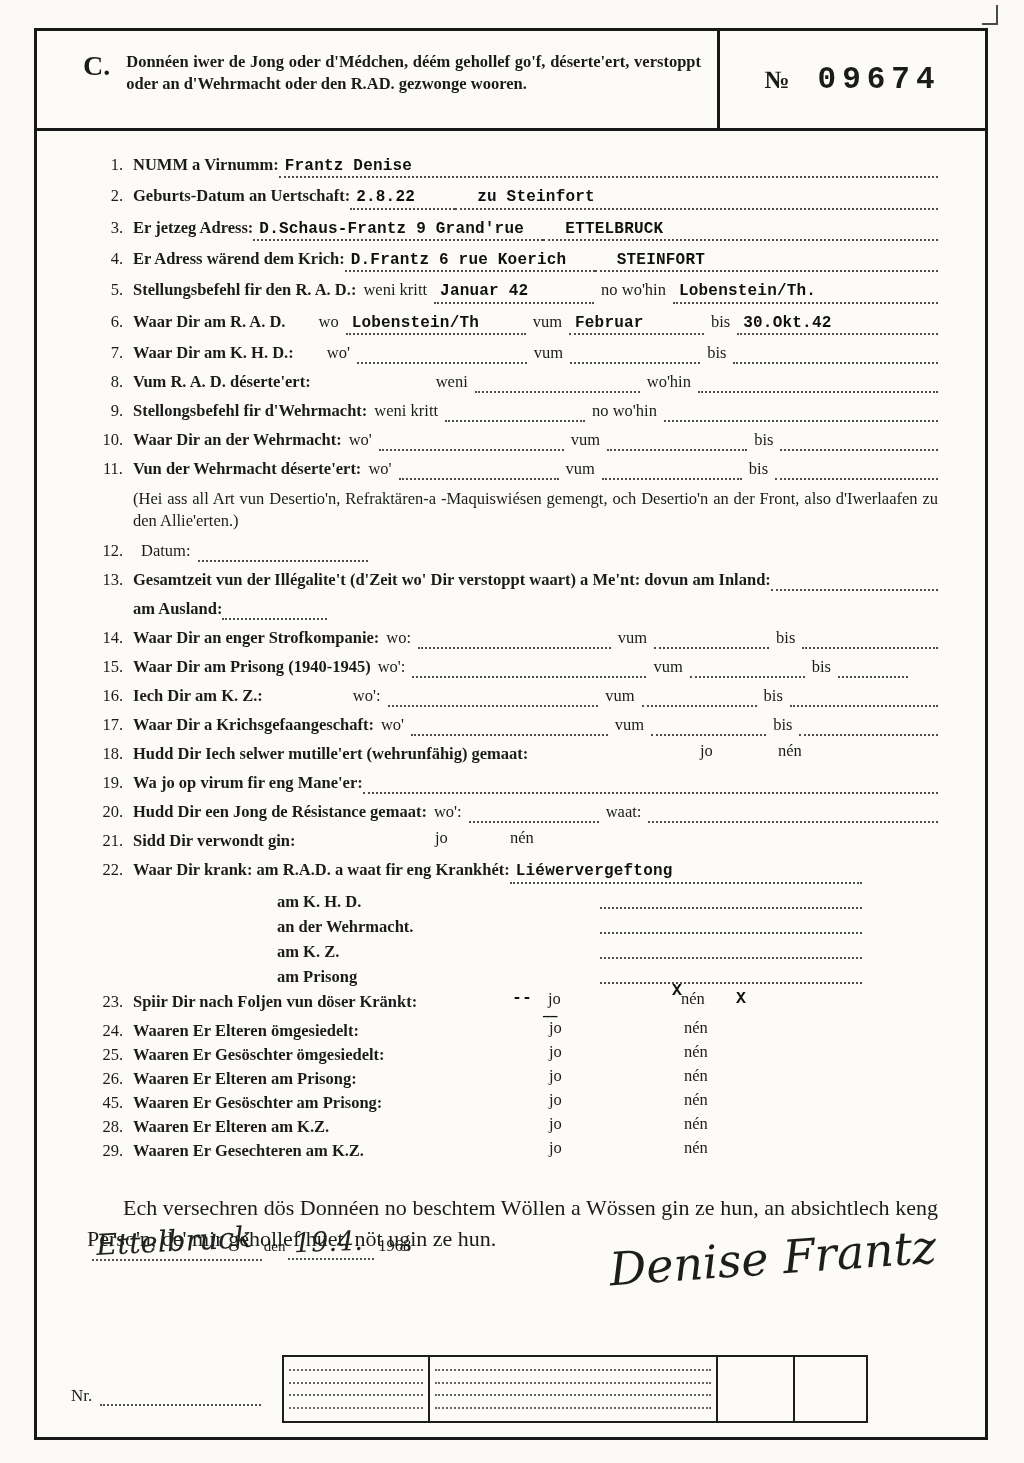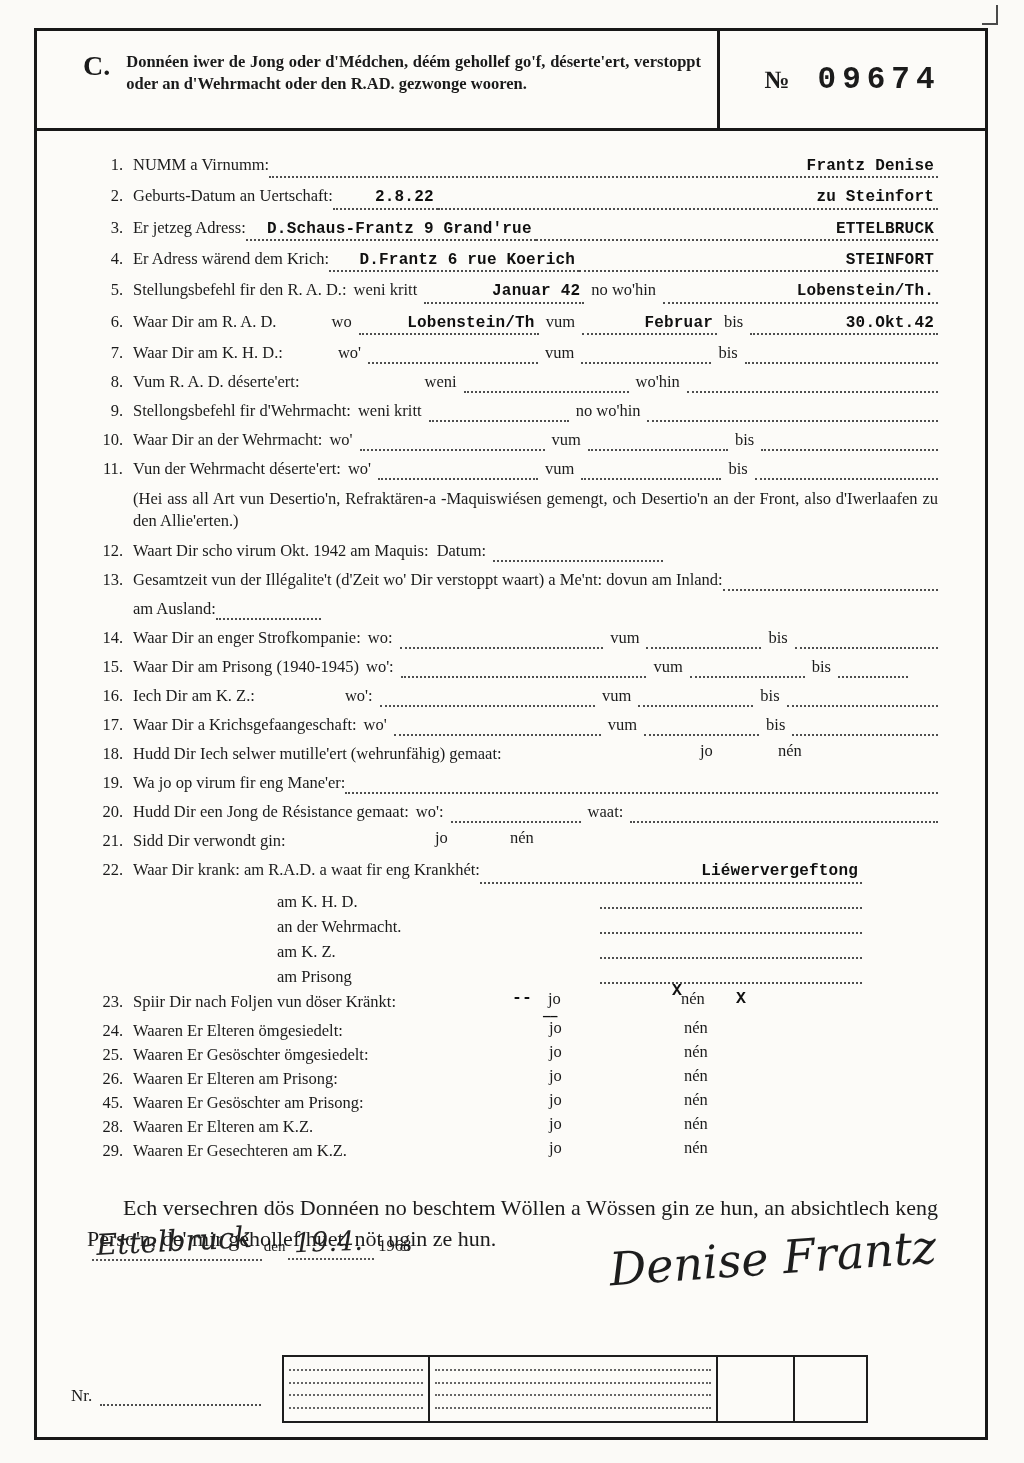--- a/index.html
+++ b/index.html
@@ -26,33 +26,33 @@
   .hdr-desc{ font-weight:700; font-size:16.5px; line-height:1.35; text-align:justify; }
   .hdr-right{ width:268px; border-left:3px solid #181818; display:flex; align-items:center; justify-content:center; gap:28px; }
   .no-sign{ font-size:25px; font-weight:700; }
   .no-value{ font-family:"Liberation Mono","DejaVu Sans Mono",monospace; font-size:31px; font-weight:700; letter-spacing:6px; }
   
   .form-body{ padding:24px 47px 0 50px; font-size:16.5px; line-height:1.27; }
   .row{ display:flex; align-items:baseline; margin-bottom:8px; position:relative; min-height:21px; }
   .row.tight{ margin-bottom:3px; }
   .row.sub{ margin-bottom:4px; min-height:19px; }
   .no{ flex:0 0 36px; text-align:right; margin-right:10px; }
-  .lbl{ white-space:nowrap; }
+  .lbl{ white-space:nowrap;font-weight:bold; }
   .mid{ margin:0 7px; white-space:nowrap; }
   .fill{
     flex:1 1 28px; min-width:14px; align-self:flex-end;
-    border-bottom:2px dotted #4e4e4e; position:relative; white-space:nowrap;text-align:right;
+    border-bottom:2px dotted #4e4e4e; position:relative; white-space:nowrap;
   }
   .w70{flex:0 0 70px} .w105{flex:0 0 105px} .w115{flex:0 0 115px} .w130{flex:0 0 130px}
   .w135{flex:0 0 135px} .w140{flex:0 0 140px} .w160{flex:0 0 160px} .w165{flex:0 0 165px}
   .w170{flex:0 0 170px} .w180{flex:0 0 180px} .w185{flex:0 0 185px} .w250{flex:0 0 250px}
   .w290{flex:0 0 290px} .f13{flex:1.3 1 40px} .f09{flex:0.9 1 30px}
   .spacer{ flex:1 1 20px; border-bottom:none; }
   .sp30{ flex:0 0 30px; border-bottom:none; }
-  .ml8{margin-left:8px} .ml55{margin-left:55px} .ml90{margin-left:90px} .ml125{margin-left:125px}
+  .ml8{margin-left:8px} .ml55{margin-left:33px} .ml90{margin-left:90px} .ml125{margin-left:125px}
   .typed{
     font-family:"Liberation Mono","DejaVu Sans Mono",monospace;
     font-weight:700; font-size:16px; letter-spacing:0.2px; color:#101010;
     white-space:nowrap; padding:0 4px 0 6px;
   }
   .pl20{ padding-left:22px; }
   .note{ margin:0 0 10px 46px; line-height:1.32; text-align:justify; }
   .pos{ position:absolute; bottom:3px; }
   .mark{ position:absolute; font-family:"Liberation Mono","DejaVu Sans Mono",monospace; font-weight:700; color:#101010; }
   .fill-abs{
@@ -201,21 +201,20 @@
         <span class="mid">vum</span>
         <span class="fill w140"></span>
         <span class="mid">bis</span>
         <span class="fill"></span>
       </div>
 
     <div class="note">(Hei ass all Art vun Desertio'n, Refraktären-a -Maquiswiésen gemengt, och Desertio'n an der Front, also d'Iwerlaafen zu den Allie'erten.)</div>
 
     <div class="row">
         <span class="no">12.</span>
-        <span class="lbl">Waart Dir scho virum Okt. 1942 am Maquis:</span>
         <span class="mid ml8">Datum:</span>
         <span class="fill w170"></span>
         <span class="spacer"></span>
       </div>
 
     <div class="row">
         <span class="no">13.</span>
         <span class="lbl">Gesamtzeit vun der Illégalite't (d'Zeit wo' Dir verstoppt waart) a Me'nt: dovun am Inland:</span>
         <span class="fill"></span>
       </div>

